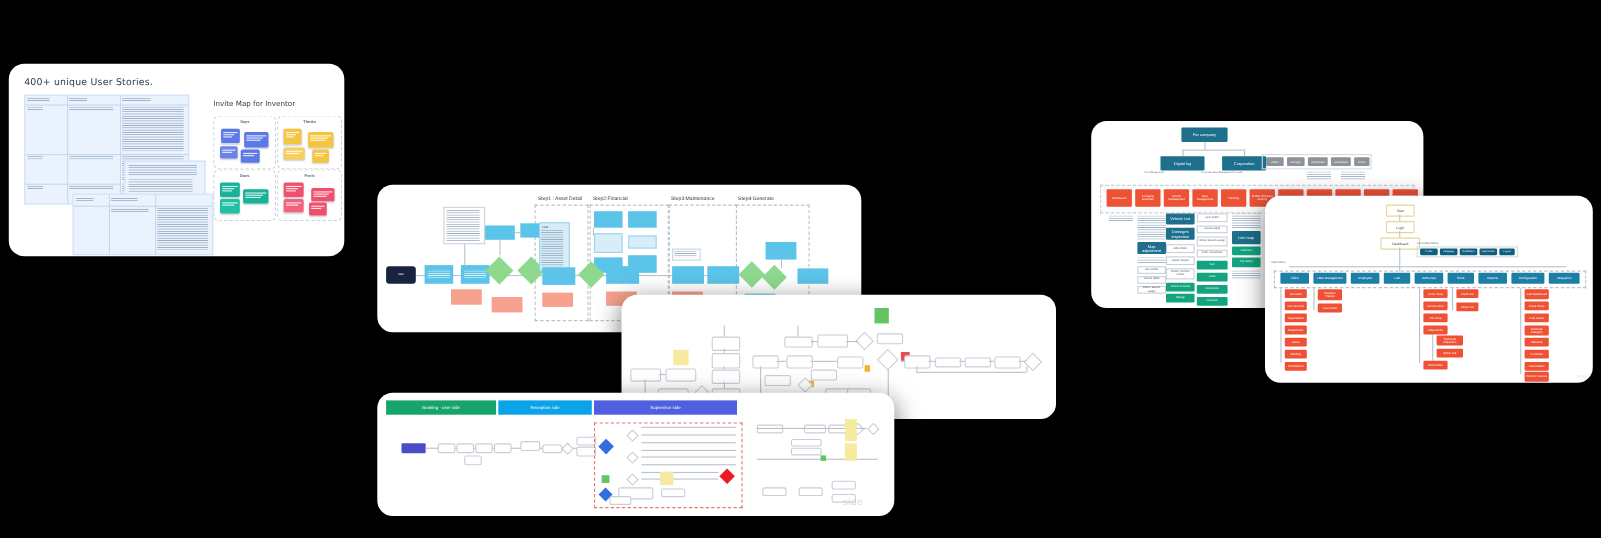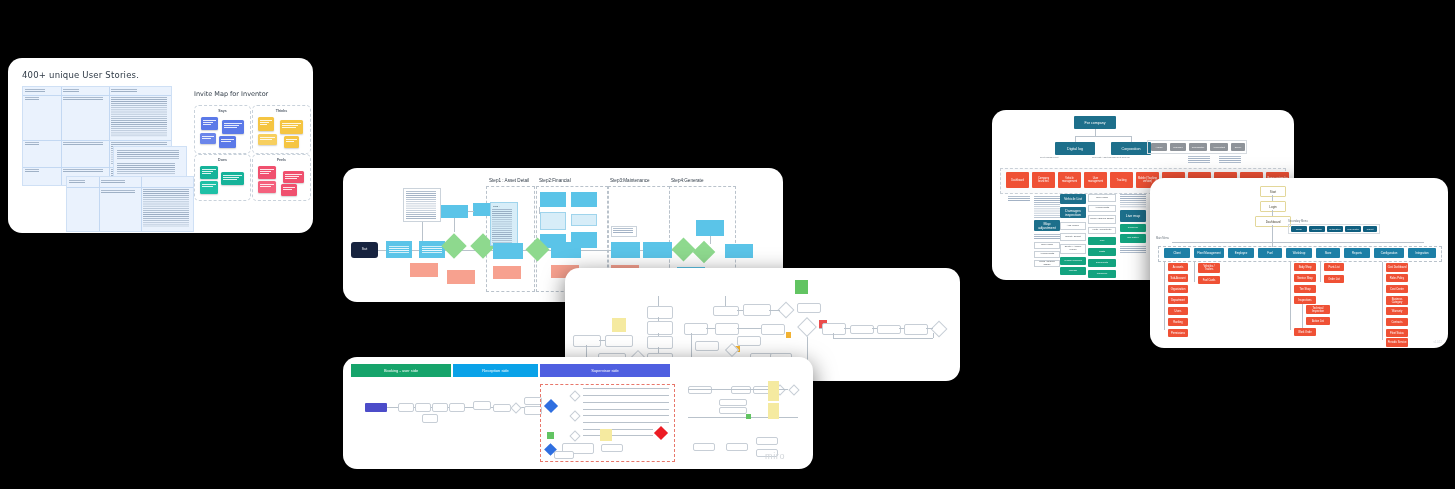--- a/index.html
+++ b/index.html
@@ -405,21 +405,21 @@
     <div class="stick-g" style="left:403px;top:57px;width:5px;height:5px;"></div>
     <div class="stick-g" style="left:204px;top:75px;width:7px;height:7px;"></div>
     <div class="stick-y" style="left:257px;top:72px;width:12px;height:12px;"></div>
     <div class="tinybox" style="left:211px;top:94px;width:18px;height:6px;"></div>
     <div class="tinybox" style="left:258px;top:87px;width:20px;height:6px;"></div>
     <div class="tinybox" style="left:350px;top:86px;width:20px;height:6px;"></div>
     <div class="tinybox" style="left:383px;top:86px;width:20px;height:6px;"></div>
     <div class="tinybox" style="left:413px;top:80px;width:20px;height:6px;"></div>
     <div class="tinybox" style="left:413px;top:92px;width:20px;height:6px;"></div>
 
-    <div class="miro">miro</div>
+    <div class="miro">side</div>
   </div>
 
   <div class="card" id="card-sitemap">
     <div class="tealbox" style="left:82px;top:6px;width:42px;height:13px;">For company</div>
     <div class="ln" style="left:103px;top:19px;width:.8px;height:7px;"></div>
     <div class="ln" style="left:83px;top:26px;width:56px;height:.8px;"></div>
     <div class="ln" style="left:83px;top:26px;width:.8px;height:6px;"></div>
     <div class="ln" style="left:139px;top:26px;width:.8px;height:6px;"></div>
     <div class="tealbox" style="left:63px;top:32px;width:40px;height:13px;">Digital log</div>
     <div class="tealbox" style="left:119px;top:32px;width:40px;height:13px;">Corporation</div>

